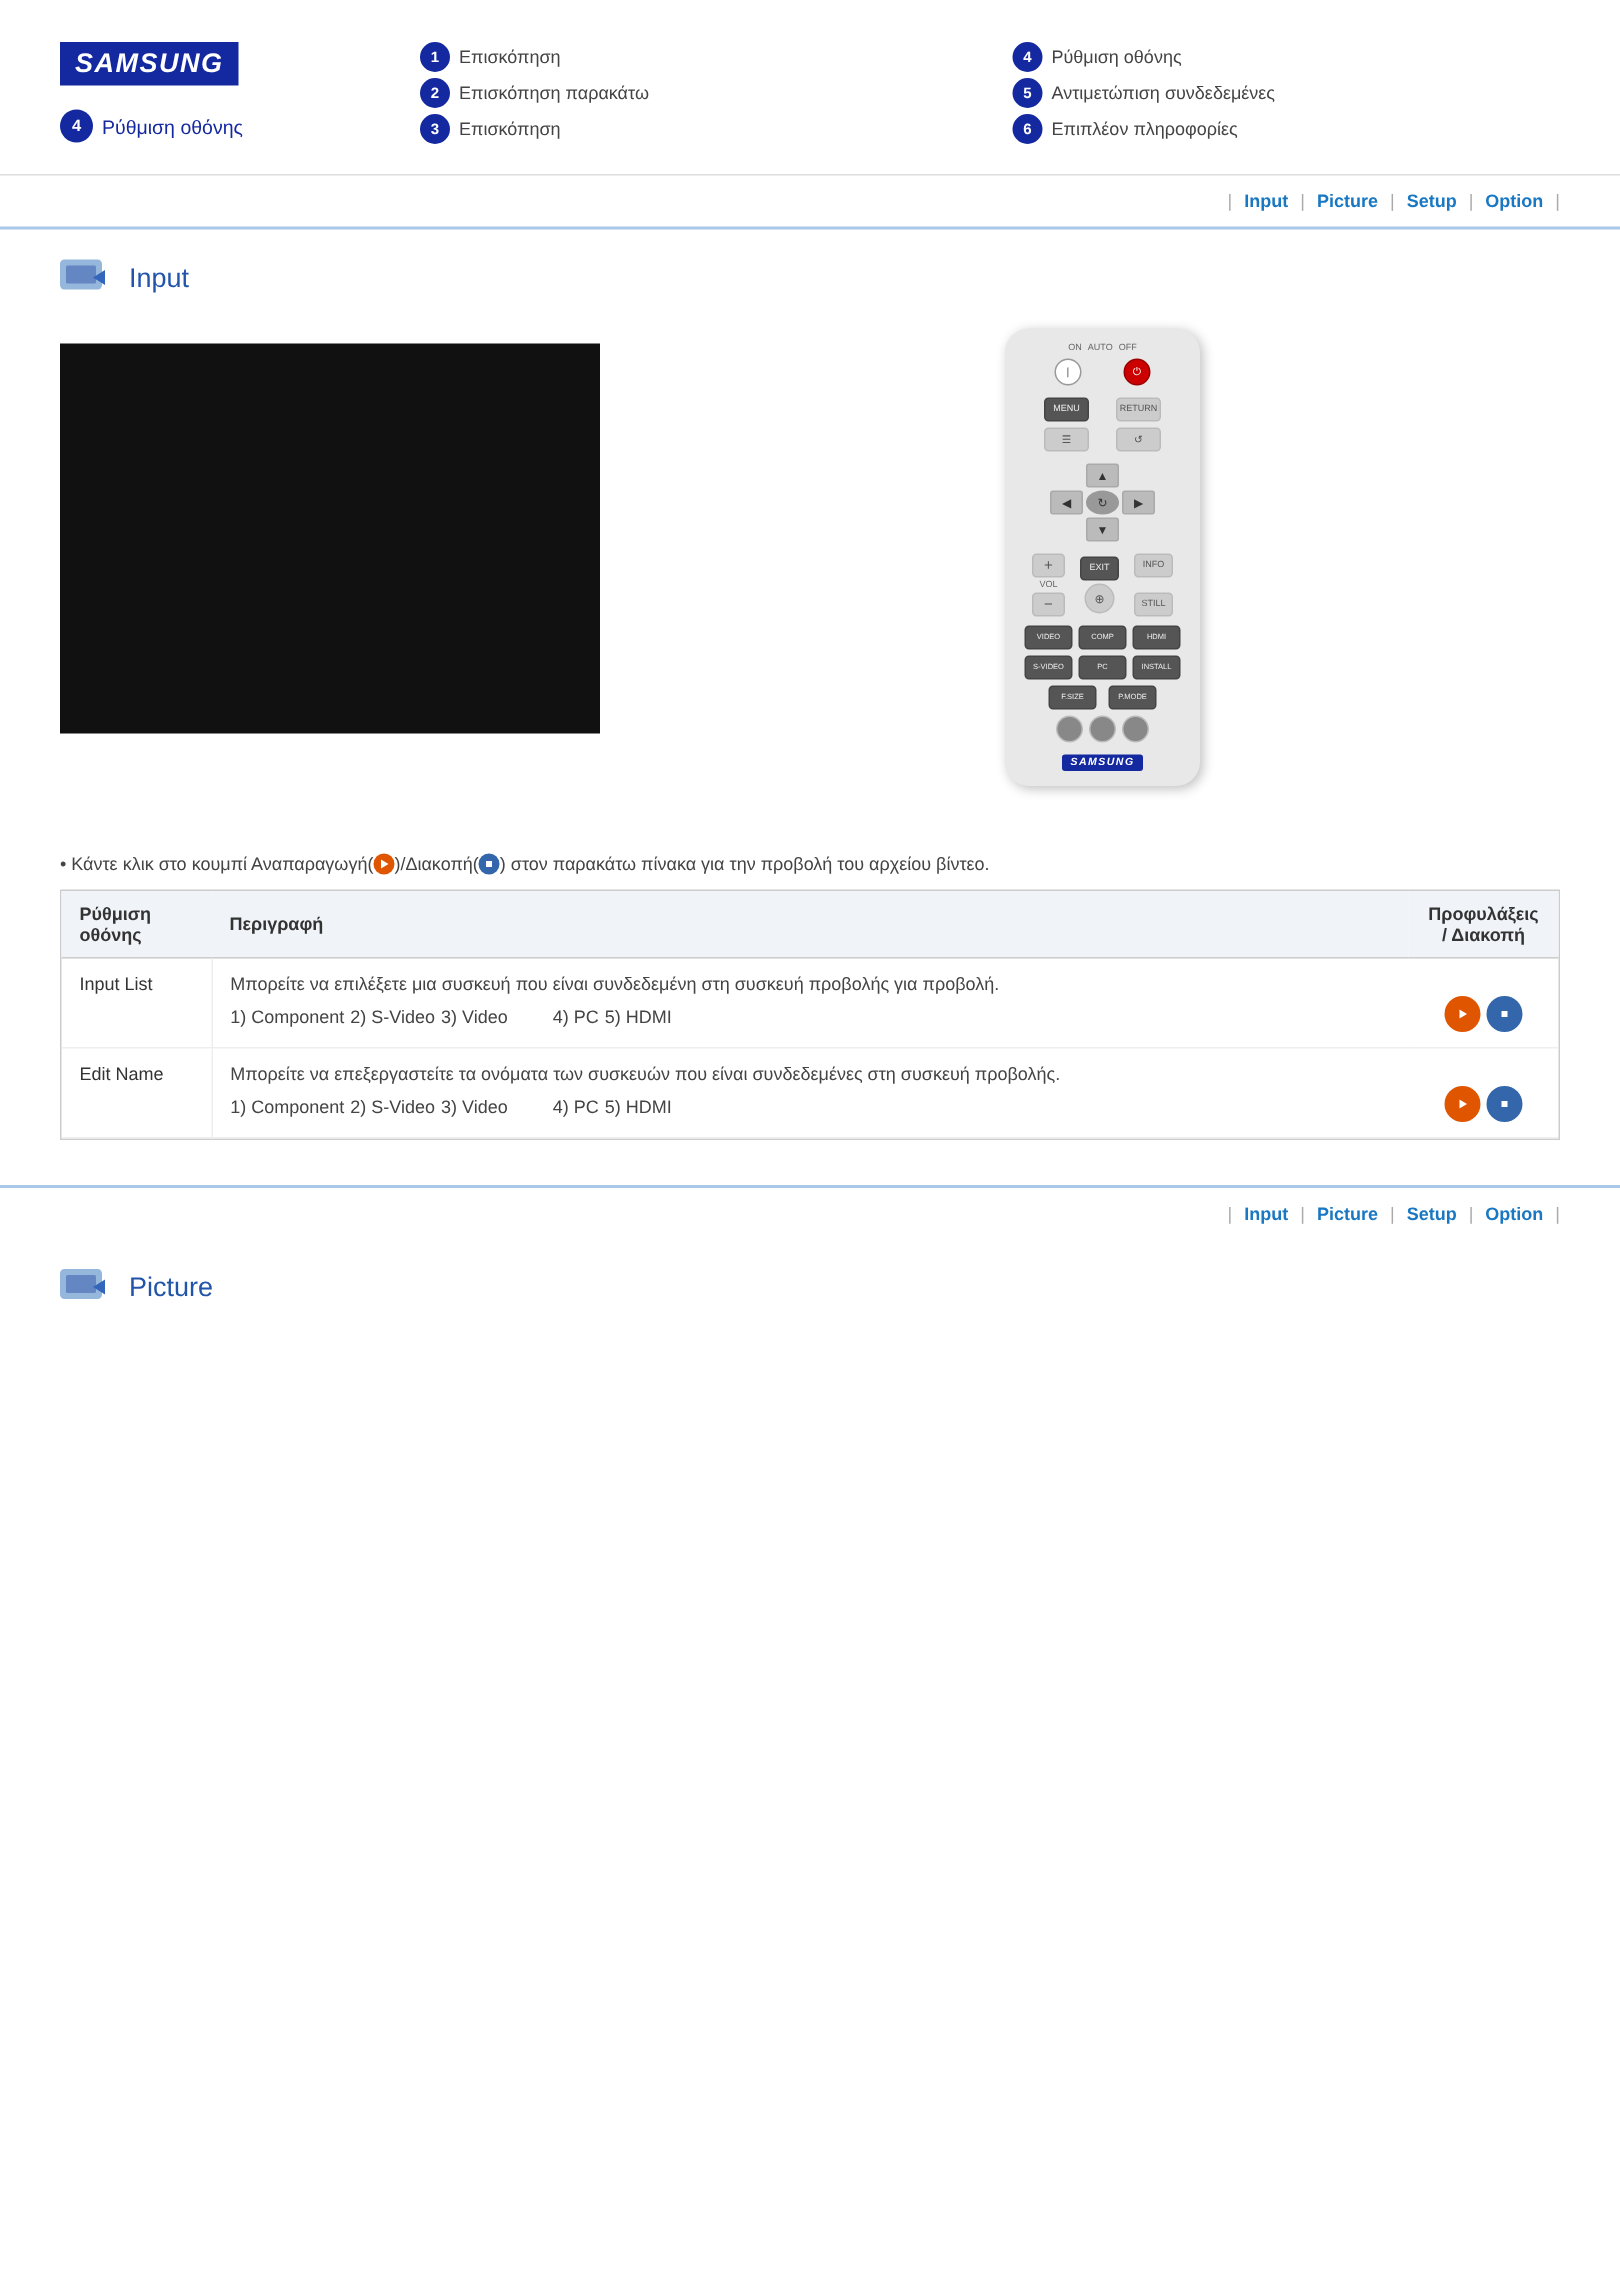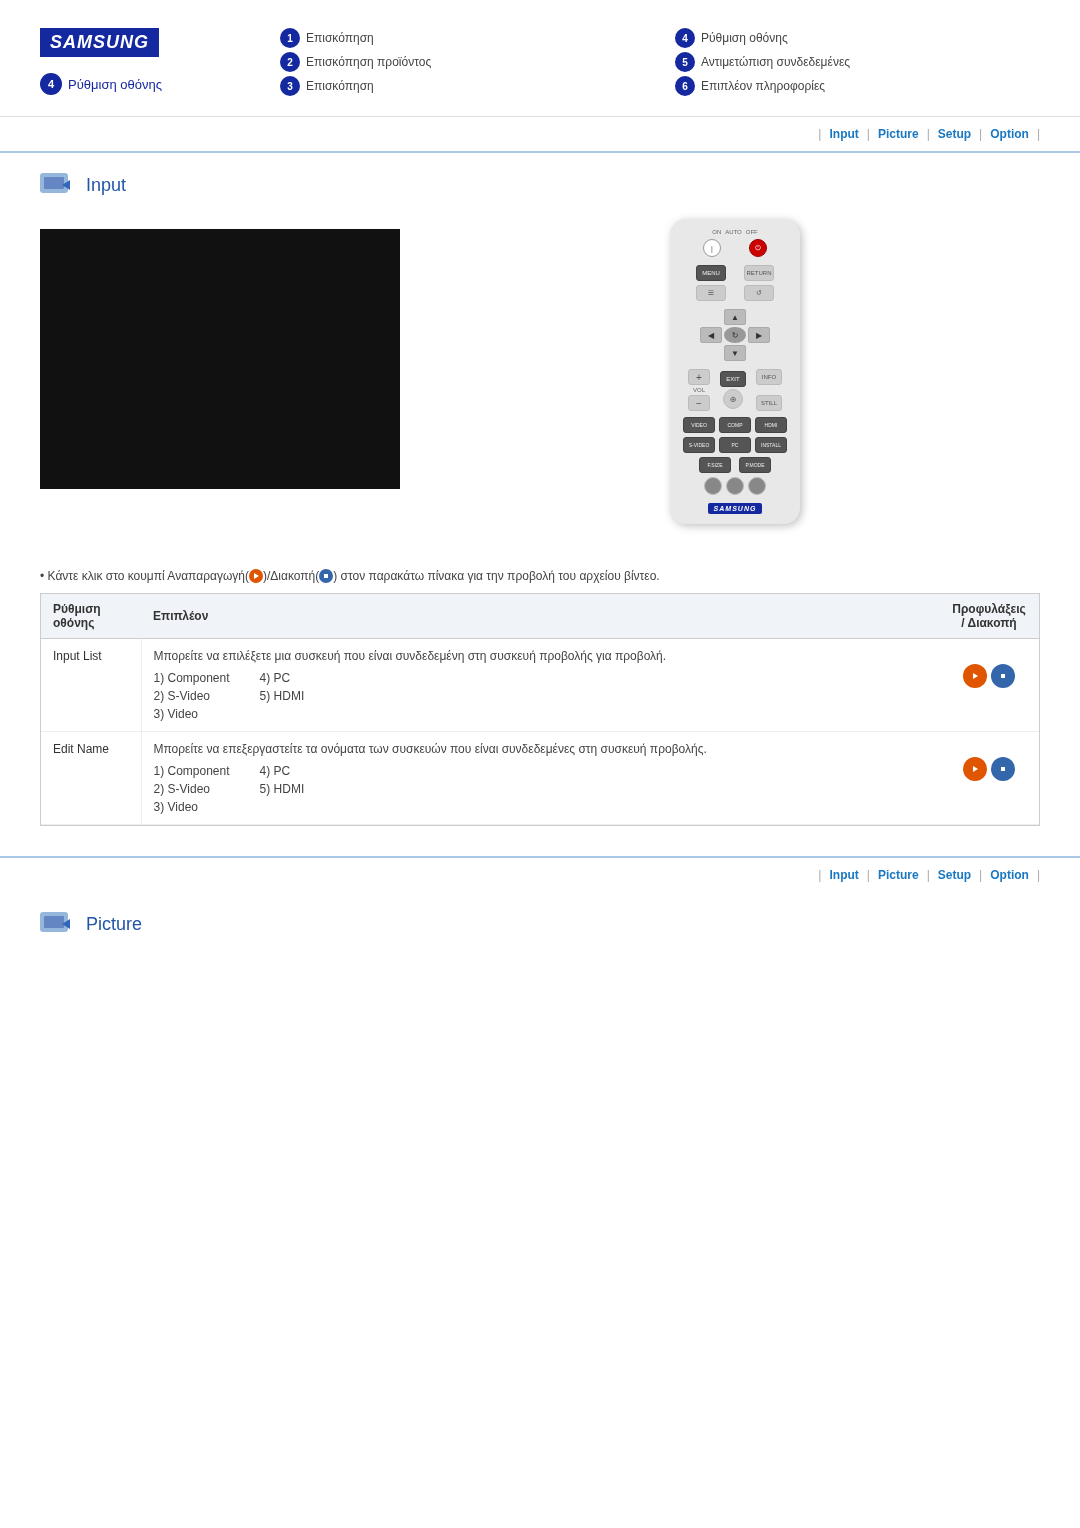--- a/index.html
+++ b/index.html
@@ -268,21 +268,20 @@
       border-right: 1px solid #eee;
     }
     td.center { text-align: center; }
     .item-list {
       display: flex;
       gap: 30px;
       margin-top: 8px;
     }
     .item-col {
       display: flex;
-      flex-direction: column;
       gap: 4px;
     }
     .play-stop-icons {
       display: flex;
       gap: 4px;
       align-items: center;
       margin-top: 15px;
     }
     .icon-circle {
       width: 24px;
@@ -340,21 +339,21 @@
     <div class="nav-item">
       <span class="num-circle">1</span>
       <span>Επισκόπηση</span>
     </div>
     <div class="nav-item">
       <span class="num-circle">4</span>
       <span>Ρύθμιση οθόνης</span>
     </div>
     <div class="nav-item">
       <span class="num-circle">2</span>
-      <span>Επισκόπηση προϊόντος</span>
+      <span>Επισκόπηση παρακάτω</span>
     </div>
     <div class="nav-item">
       <span class="num-circle">5</span>
       <span>Αντιμετώπιση συνδεδεμένες</span>
     </div>
     <div class="nav-item">
       <span class="num-circle">3</span>
       <span>Επισκόπηση</span>
     </div>
     <div class="nav-item">
@@ -478,21 +477,21 @@
         <rect x="2" y="2" width="4" height="4" fill="white"></rect>
       </svg>
     </span><span>) στον παρακάτω πίνακα για την προβολή του αρχείου βίντεο.</span>
 </div>
 
 <div class="table-container">
   <table>
     <thead>
       <tr>
         <th class="left" style="width:100px;">Ρύθμιση οθόνης</th>
-        <th class="left">Επιπλέον</th>
+        <th class="left">Περιγραφή</th>
         <th style="width:100px;">Προφυλάξεις / Διακοπή</th>
       </tr>
     </thead>
     <tbody>
 
       <tr>
         <td class="label-col">Input List</td>
         <td>
           <span>Μπορείτε να επιλέξετε μια συσκευή που είναι συνδεδεμένη στη συσκευή προβολής για προβολή.</span>
           <div class="item-list">

